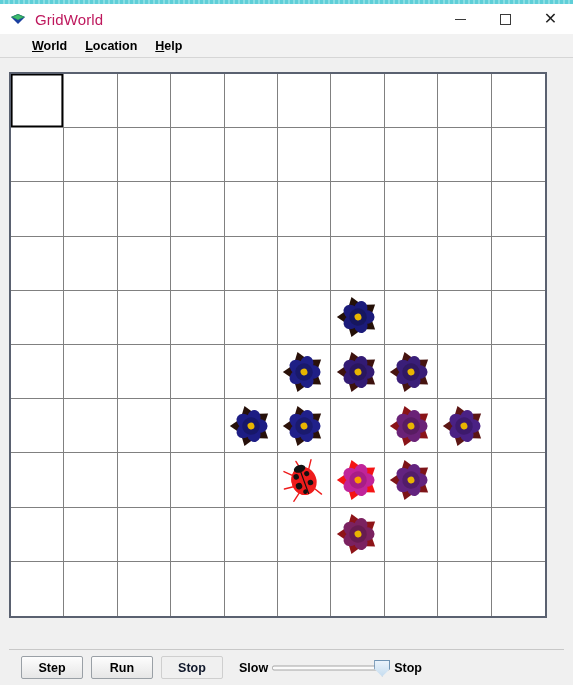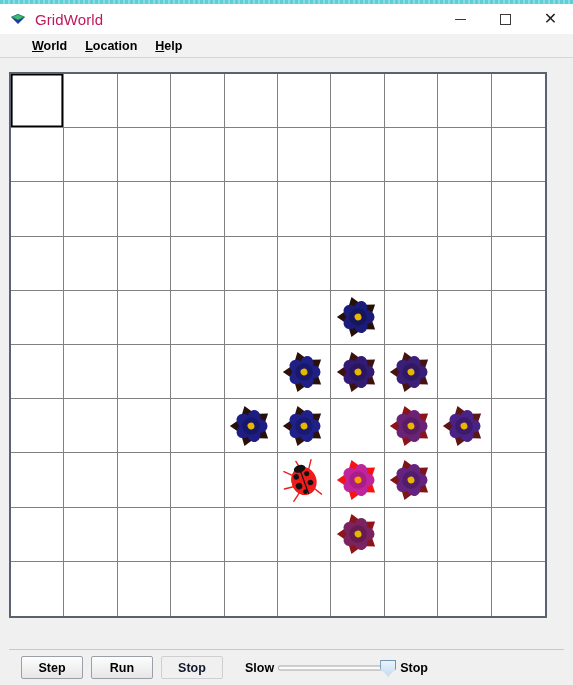--- a/index.html
+++ b/index.html
@@ -169,21 +169,21 @@
     display: flex; align-items: center; justify-content: center;
     padding: 0 6px;
   }
   .btn.disabled {
     color: #0f172a;
     background: #f0f0f0;
     border-color: #cfcfcf;
   }
   .speed-group {
     display: flex; align-items: center;
-    gap: 4px; margin-left: 14px;
+    gap: 4px; margin-left: 8px;
   }
   .speed-label {
     font-size: 12.5px; font-weight: bold; color: #000;
   }
   .slider {
     position: relative;
     width: 118px; height: 18px;
     display: flex; align-items: center;
   }
   .slider-track {

